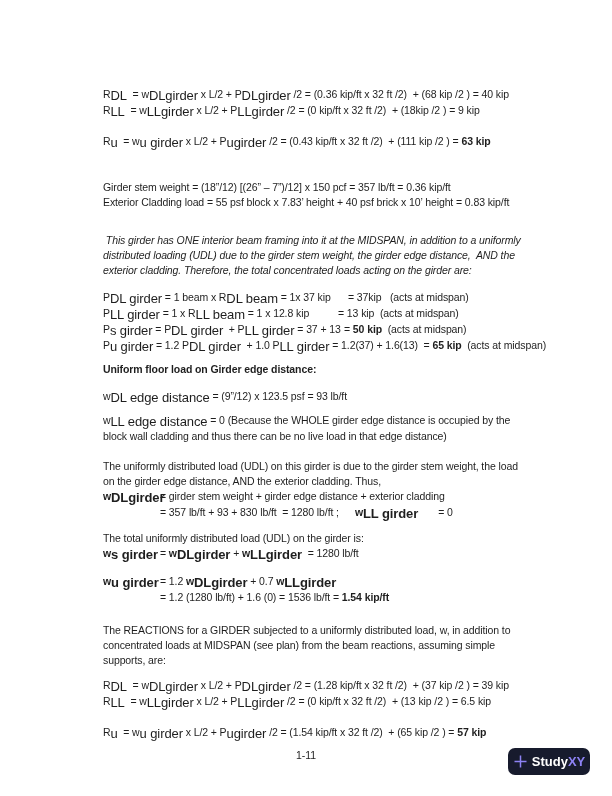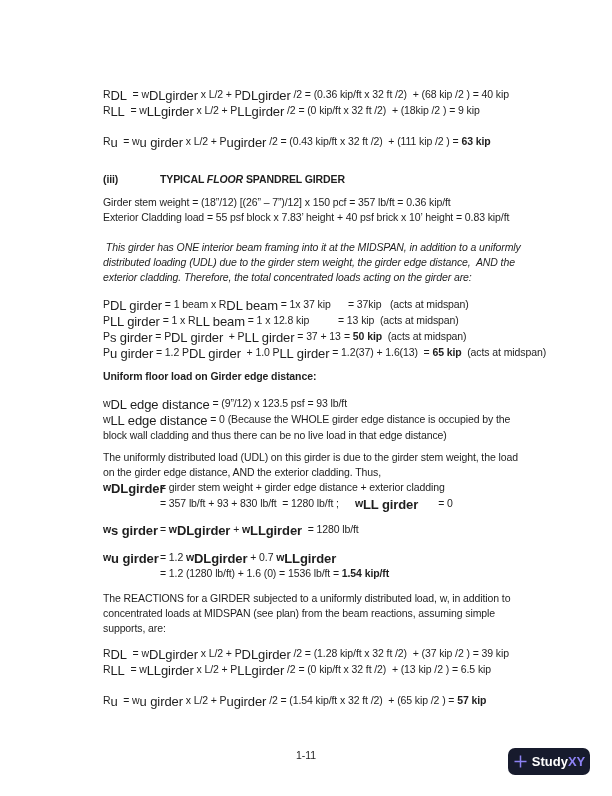--- a/index.html
+++ b/index.html
@@ -2,21 +2,21 @@
 <html style="--accent: #8d82f4;"><head>
 <meta charset="utf-8">
 <style>
   html,body{margin:0;padding:0;width:612px;height:796px;background:#ffffff;overflow:hidden;}
   body{position:relative;font-family:"Liberation Sans",sans-serif;color:#1e1e1e;}
   .doc{
     position:absolute;left:103px;top:87px;width:424px;
     font-size:10.5px;line-height:15px;letter-spacing:-0.1px;color:#1e1e1e;
   }
   .line{white-space:pre;position:relative;min-height:15px;}
-  .line.wrap{white-space:pre-wrap;}
+  .line.wrap{white-space:pre-wrap;margin-top:8px;}
   .b{font-weight:bold;}
   .i{font-style:italic;}
   .sub{font-size:13px;vertical-align:-2px;letter-spacing:-0.1px;}
   .label{display:inline-block;vertical-align:top;}
   .right{position:absolute;top:0;white-space:pre;}
   .footer-page{
     position:absolute;left:0;top:749px;width:612px;text-align:center;
     font-size:10.5px;color:#1e1e1e;
   }
   .logo{
@@ -30,41 +30,41 @@
 </style>
 </head>
 <body>
 
 <main class="doc">
     <div class="line"><span>R</span><span class="sub">DL</span><span>  = w</span><span class="sub">DLgirder</span><span> x L/2 + P</span><span class="sub">DLgirder</span><span> /2 = (0.36 kip/ft x 32 ft /2)  + (68 kip /2 ) = 40 kip</span></div>
     <div class="line"><span>R</span><span class="sub">LL</span><span>  = w</span><span class="sub">LLgirder</span><span> x L/2 + P</span><span class="sub">LLgirder</span><span> /2 = (0 kip/ft x 32 ft /2)  + (18kip /2 ) = 9 kip</span></div>
     <div style="height: 15px;"></div>
     <div class="line"><span>R</span><span class="sub">u</span><span>  = w</span><span class="sub">u girder</span><span> x L/2 + P</span><span class="sub">ugirder</span><span> /2 = (0.43 kip/ft x 32 ft /2)  + (111 kip /2 ) = </span><span class="b">63 kip</span></div>
     <div style="height: 22px;"></div>
-    <div class="line"><span class="label" style="width: 57px;"><span class="b">(iii)</span></span><span class="b">TYPICAL </span><span class="b i">FLOOR</span><span class="b"> SPANDREL GIRDER</span></div>
     <div style="height: 8px;"></div>
     <div class="line"><span>Girder stem weight = (18”/12) [(26” – 7”)/12] x 150 pcf = 357 lb/ft = 0.36 kip/ft</span></div>
     <div class="line"><span>Exterior Cladding load = 55 psf block x 7.83’ height + 40 psf brick x 10’ height = 0.83 kip/ft</span></div>
     <div style="height: 15px;"></div>
     <div class="line wrap"><span class="i"> This girder has ONE interior beam framing into it at the MIDSPAN, in addition to a uniformly distributed loading (UDL) due to the girder stem weight, the girder edge distance,  AND the exterior cladding. Therefore, the total concentrated loads acting on the girder are:</span></div>
     <div style="height: 12px;"></div>
     <div class="line"><span>P</span><span class="sub">DL girder</span><span> = 1 beam x R</span><span class="sub">DL beam</span><span> = 1x 37 kip</span><span class="right" style="left: 245px;"><span>= 37kip   (acts at midspan)</span></span></div>
     <div class="line"><span>P</span><span class="sub">LL girder</span><span> = 1 x R</span><span class="sub">LL beam</span><span> = 1 x 12.8 kip</span><span class="right" style="left: 235px;"><span>= 13 kip  (acts at midspan)</span></span></div>
     <div class="line"><span>P</span><span class="sub">s girder</span><span> = P</span><span class="sub">DL girder</span><span>  + P</span><span class="sub">LL girder</span><span> = 37 + 13</span><span class="right" style="left: 241px;"><span>= </span><span class="b">50 kip</span><span>  (acts at midspan)</span></span></div>
     <div class="line"><span>P</span><span class="sub">u girder</span><span> = 1.2 P</span><span class="sub">DL girder</span><span>  + 1.0 P</span><span class="sub">LL girder</span><span> = 1.2(37) + 1.6(13)  = </span><span class="b">65 kip</span><span>  (acts at midspan)</span></div>
     <div style="height: 8px;"></div>
     <div class="line"><span class="b">Uniform floor load on Girder edge distance:</span></div>
     <div style="height: 12px;"></div>
     <div class="line"><span>w</span><span class="sub">DL edge distance</span><span> = (9”/12) x 123.5 psf = 93 lb/ft</span></div>
     <div class="line wrap"><span>w</span><span class="sub">LL edge distance</span><span> = 0 (Because the WHOLE girder edge distance is occupied by the block wall cladding and thus there can be no live load in that edge distance)</span></div>
     <div style="height: 7px;"></div>
     <div class="line wrap"><span>The uniformly distributed load (UDL) on this girder is due to the girder stem weight, the load on the girder edge distance, AND the exterior cladding. Thus,</span></div>
     <div class="line"><span class="label" style="width: 57px;"><span class="b">w</span><span class="b sub">DLgirder</span></span><span>= girder stem weight + girder edge distance + exterior cladding</span></div>
     <div class="line"><span class="label" style="width: 57px;"></span><span>= 357 lb/ft + 93 + 830 lb/ft  = 1280 lb/ft ;</span><span style="display: inline-block; width: 16px;"></span><span class="b">w</span><span class="b sub">LL girder</span><span style="display: inline-block; width: 20px;"></span><span>= 0</span></div>
     <div style="height: 10px;"></div>
+    <div class="line"><span>The total uniformly distributed load (UDL) on the girder is:</span></div>
     <div class="line"><span class="label" style="width: 57px;"><span class="b">w</span><span class="b sub">s girder</span></span><span>= </span><span class="b">w</span><span class="b sub">DLgirder</span><span> + </span><span class="b">w</span><span class="b sub">LLgirder</span><span>  = 1280 lb/ft</span></div>
     <div style="height: 12px;"></div>
     <div class="line"><span class="label" style="width: 57px;"><span class="b">w</span><span class="b sub">u girder</span></span><span>= 1.2 </span><span class="b">w</span><span class="b sub">DLgirder</span><span> + 0.7 </span><span class="b">w</span><span class="b sub">LLgirder</span></div>
     <div class="line"><span class="label" style="width: 57px;"></span><span>= 1.2 (1280 lb/ft) + 1.6 (0) = 1536 lb/ft = </span><span class="b">1.54 kip/ft</span></div>
     <div style="height: 10px;"></div>
     <div class="line wrap"><span>The REACTIONS for a GIRDER subjected to a uniformly distributed load, w, in addition to concentrated loads at MIDSPAN (see plan) from the beam reactions, assuming simple supports, are:</span></div>
     <div style="height: 10px;"></div>
     <div class="line"><span>R</span><span class="sub">DL</span><span>  = w</span><span class="sub">DLgirder</span><span> x L/2 + P</span><span class="sub">DLgirder</span><span> /2 = (1.28 kip/ft x 32 ft /2)  + (37 kip /2 ) = 39 kip</span></div>
     <div class="line"><span>R</span><span class="sub">LL</span><span>  = w</span><span class="sub">LLgirder</span><span> x L/2 + P</span><span class="sub">LLgirder</span><span> /2 = (0 kip/ft x 32 ft /2)  + (13 kip /2 ) = 6.5 kip</span></div>
     <div style="height: 15px;"></div>

